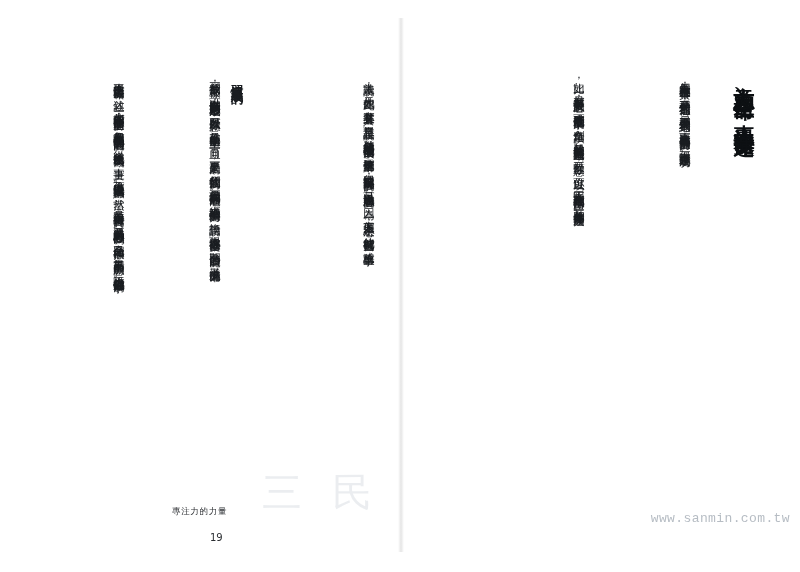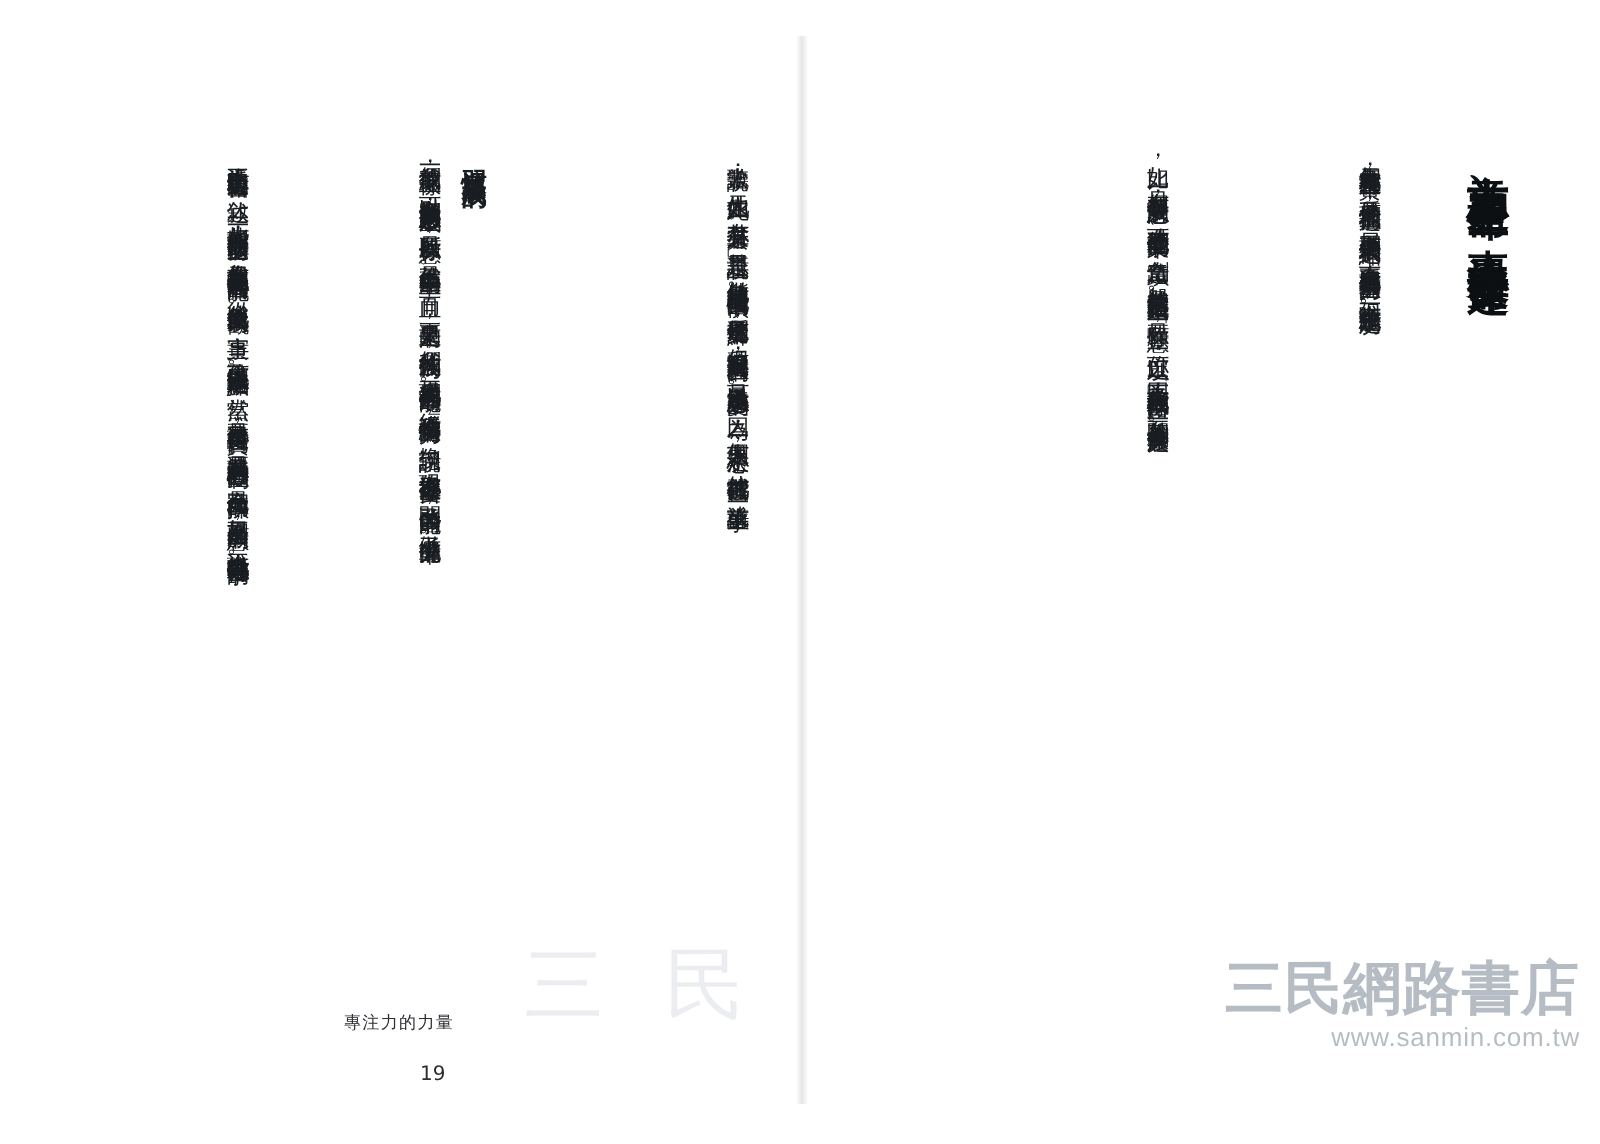--- a/index.html
+++ b/index.html
@@ -142,21 +142,21 @@
     opacity: 0.72;
     letter-spacing: 0.02em;
     font-family: "DejaVu Sans", sans-serif;
     line-height: 1.05;
   }
   .wm-sub {
     font-size: 13px;
     color: #9aa3ad;
     opacity: 0.72;
     letter-spacing: 0.03em;
-    font-family: Liberation Sans, sans-serif;
+    font-family: Liberation Mono, monospace;
     margin-top: 2px;
   }
   .wm-ghost {
     position: absolute;
     left: 262px;
     bottom: 52px;
     font-size: 40px;
     color: #d8dde2;
     opacity: 0.5;
     letter-spacing: 0.22em;
@@ -194,18 +194,17 @@
 
       <div class="vtext body-col" style="top:62px; right:192px; height:392px; width:130px;">比如，只有一個有超乎尋常意志的人，才有可能改變他們的事業、創造奇蹟，一般的就是這個當然就是這種人。只要你一「願意」，你一定可以，因為一「意志」能為你找到一條出路，甚至為你開創一條康莊大道。</div>
 
     </div>
 
     <div class="gutter"></div>
 
     <div class="wm-ghost">三 民</div>
 
     <div class="watermark">
-      <div class="wm-main">三民網路書店</div>
       <div class="wm-sub">www.sanmin.com.tw</div>
     </div>
 
   </div>
 </div>
 
 </body></html>

